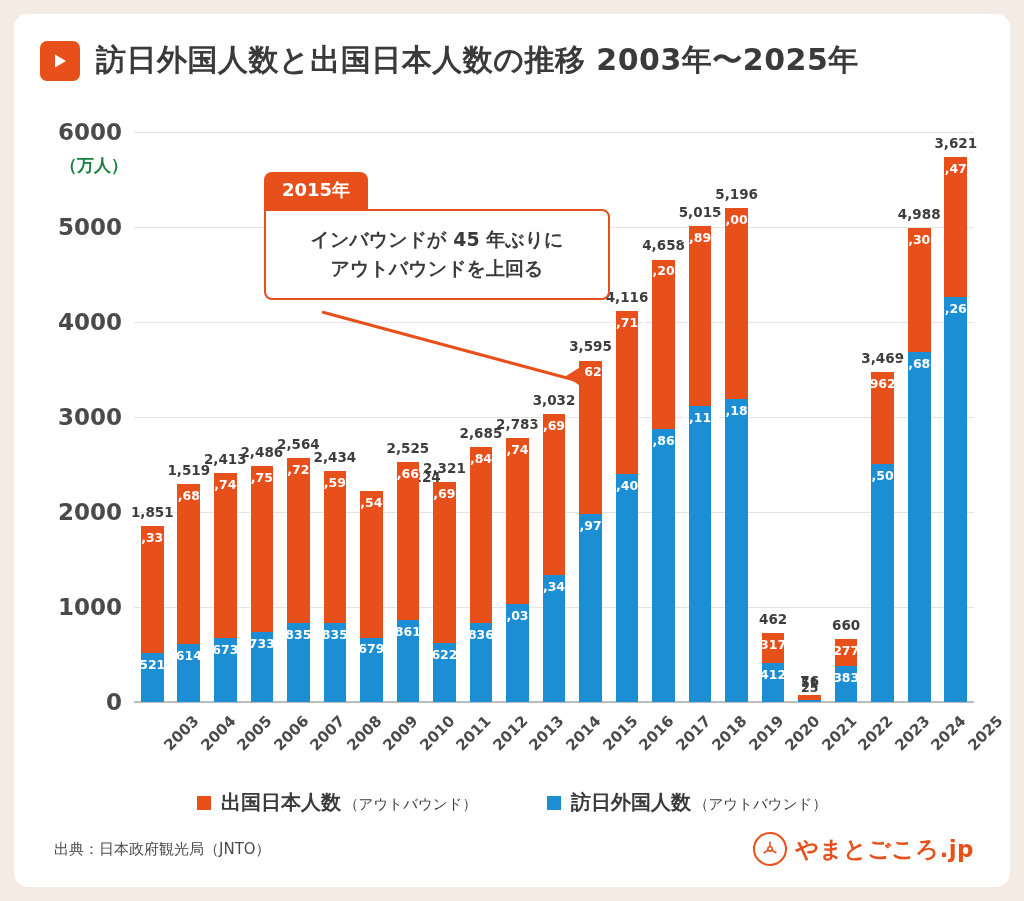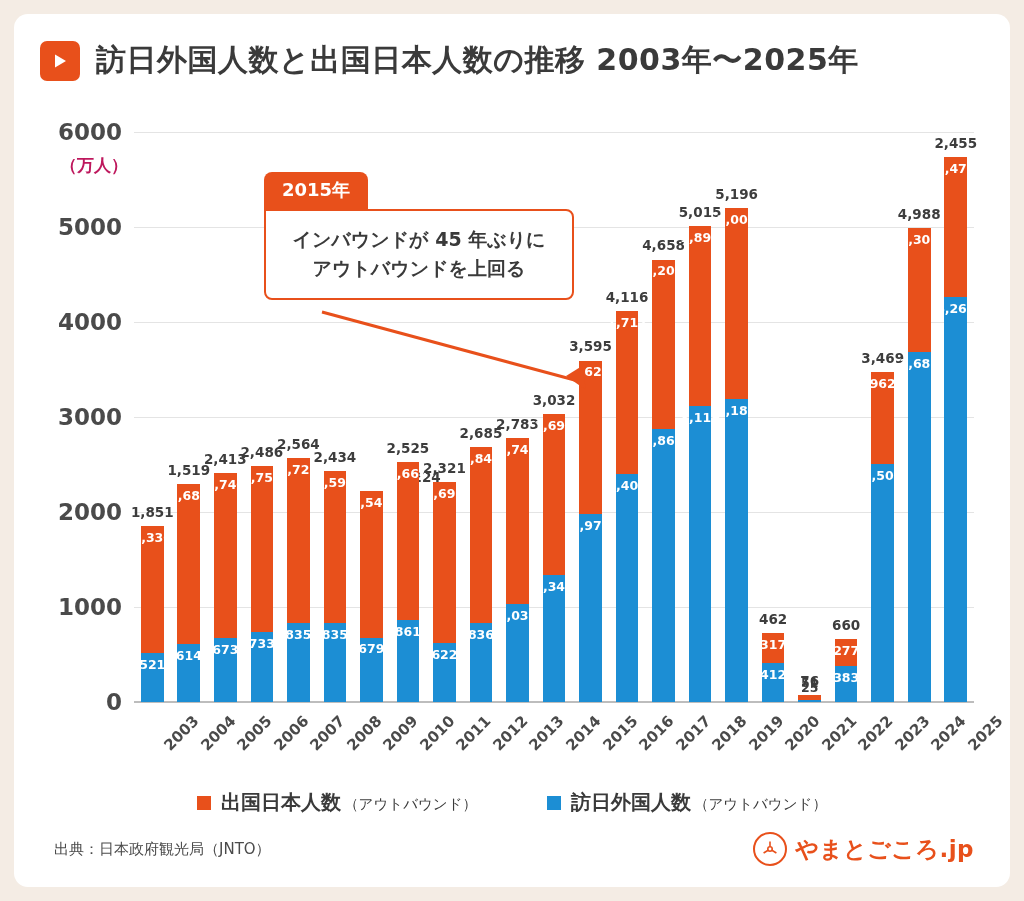--- a/index.html
+++ b/index.html
@@ -26,41 +26,41 @@
   }
   
   #plot{position:absolute;left:120px;top:118px;width:840px;height:570px;}
   .gridline{position:absolute;left:0;width:840px;height:1px;background:#e4e4e4;}
   .axis-base{position:absolute;left:0;width:840px;height:2px;background:#bdbdbd;}
   .ylab{
     position:absolute;right:calc(100% + 12px);transform:translateY(-50%);
     font-size:23px;font-weight:bold;color:#4a4a4a;white-space:nowrap;
   }
   #yunit{
-    position:absolute;left:46px;top:140px;font-size:17px;color:#be185d;font-weight:bold;
+    position:absolute;left:46px;top:140px;font-size:17px;color:#15803d;font-weight:bold;
   }
   .bar-col{position:absolute;bottom:0;}
   .seg{position:absolute;left:0;width:100%;}
   .seg.in{background:#1c8ed4;}
   .seg.out{background:#e8501b;}
   .vlabel{
     position:absolute;left:50%;transform:translateX(-50%);
     font-size:12.5px;color:#ffffff;font-weight:bold;white-space:nowrap;
   }
   .vlabel.dark{color:#3d3d3d;}
   .total{
     position:absolute;left:50%;transform:translateX(-50%);
     font-size:13.5px;color:#3d3d3d;font-weight:bold;white-space:nowrap;
   }
   .xtick{
     position:absolute;top:580px;font-size:15px;color:#4a4a4a;font-weight:bold;
     transform-origin:right top;transform:rotate(-45deg);white-space:nowrap;
   }
   
-  #callout{position:absolute;left:250px;top:158px;width:310px;}
+  #callout{position:absolute;left:250px;top:158px;width:346px;}
   #callout-tab{
     background:#e8501b;color:#fff;font-size:18px;font-weight:bold;
     padding:6px 18px 7px 18px;border-radius:8px 8px 0 0;display:inline-block;
   }
   #callout-body{
     border:2px solid #e8501b;border-radius:0 8px 8px 8px;background:#fff;
     padding:14px 10px 16px 10px;text-align:center;
     font-size:19px;line-height:1.5;color:#3a3a3a;font-weight:bold;
   }
   #callout-arrow{position:absolute;left:300px;top:290px;}
@@ -290,21 +290,21 @@
       <div class="vlabel" style="left: 785.217px; top: 223.735px;">3,687</div>
       <div class="vlabel" style="left: 785.217px; top: 100.14px;">1,301</div>
       <div class="total" style="left: 785.217px; top: 74.14px;">4,988</div>
       <div class="xtick" style="left: 781.217px;">2024</div>
       <div class="bar-col" style="left: 810.417px; width: 22.6435px; height: 545.395px;">
         <div class="seg in" style="bottom: 0px; height: 405.46px;"></div>
         <div class="seg out" style="bottom: 405.46px; height: 139.935px;"></div>
       </div>
       <div class="vlabel" style="left: 821.739px; top: 168.54px;">4,268</div>
       <div class="vlabel" style="left: 821.739px; top: 28.605px;">1,473</div>
-      <div class="total" style="left: 821.739px; top: 2.605px;">2,455</div>
+      <div class="total" style="left: 821.739px; top: 2.605px;">3,621</div>
       <div class="xtick" style="left: 817.739px;">2025</div>
     </div>
 
   <div id="callout">
     <div id="callout-tab">2015年</div>
     <div id="callout-body">
       <div>インバウンドが 45 年ぶりに</div>
       <div>アウトバウンドを上回る</div>
     </div>
   </div>

